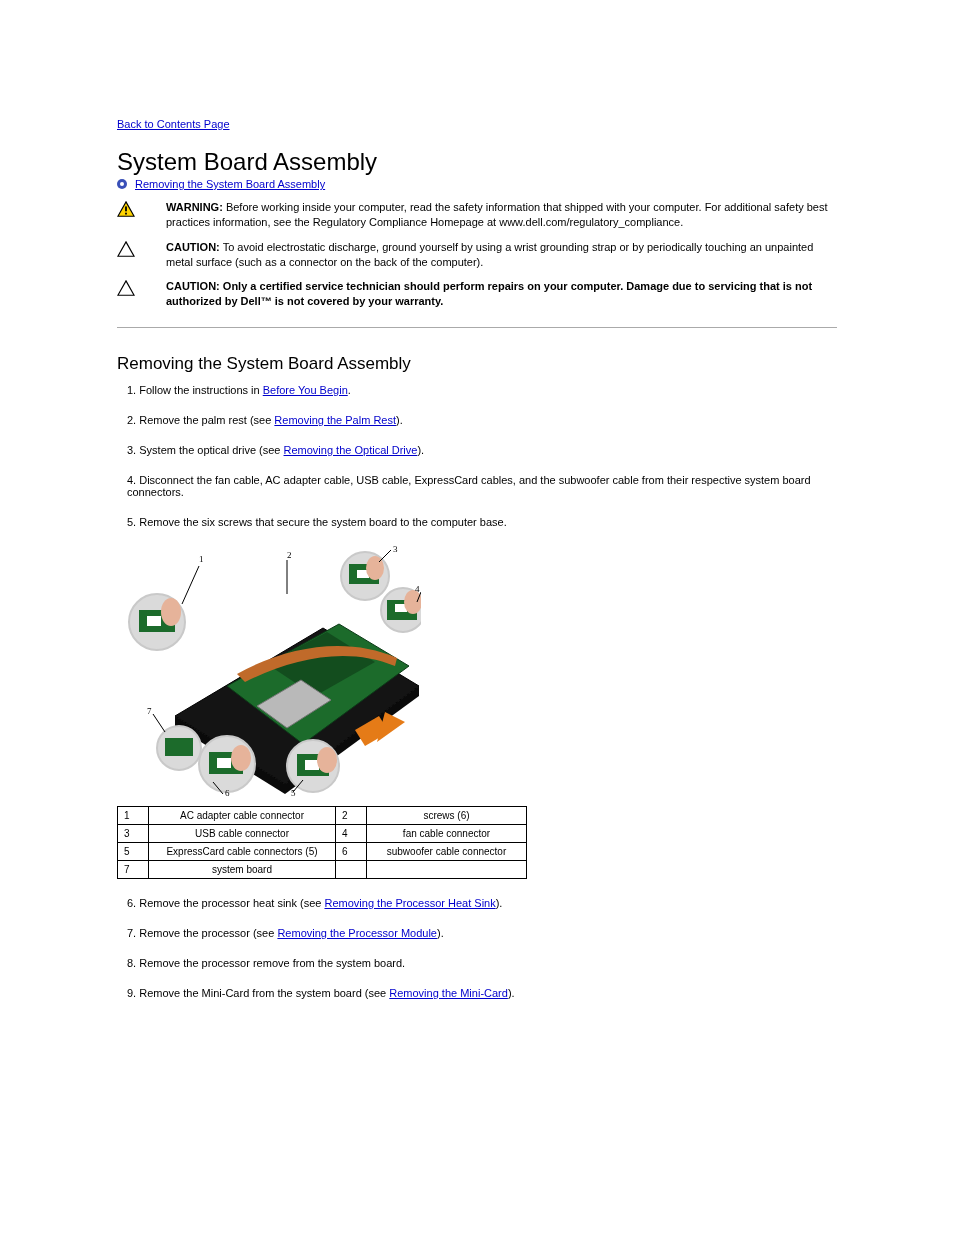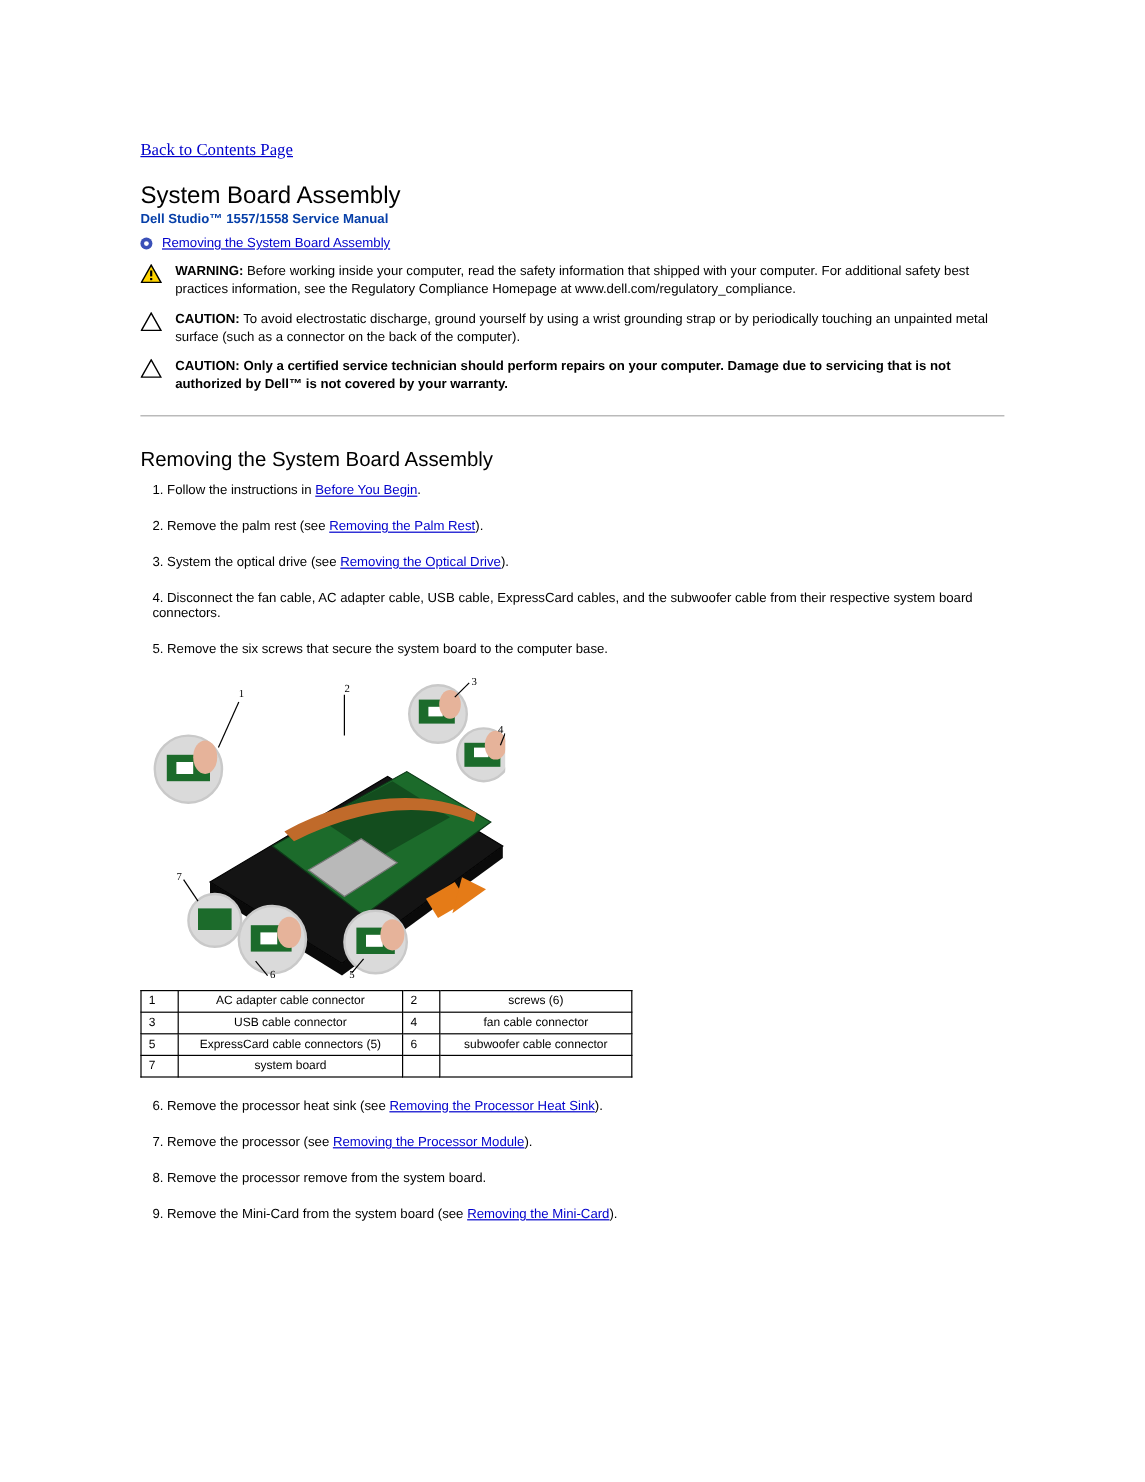--- a/index.html
+++ b/index.html
@@ -8,40 +8,40 @@
     font-family: Verdana, Arial, sans-serif;
     font-size: 11px;
     color: #000;
     background: #fff;
   }
   .page {
     box-sizing: border-box;
     padding: 118px 117px 40px 117px;
   }
   a.link { color: #0000cc; text-decoration: underline; }
-  .back { font-size: 14px; font-family: Liberation Serif, serif; }
+  .back { font-size: 11px; }
   .title1 {
-    font-size: 20px; font-weight: 400; margin: 18px 0 2px 0;
+    font-size: 24px; font-weight: 400; margin: 18px 0 2px 0;
   }
   .manual-line {
     font-weight: bold; color: #063fa8; font-size: 11px; margin-bottom: 8px;
   }
   .toc { margin: 2px 0 10px 0; }
   .toc-row { display: flex; align-items: center; }
   .toc-bullet {
     width: 10px; height: 10px; border-radius: 50%; background: #3a50b8;
     display: inline-flex; align-items: center; justify-content: center;
     margin-right: 8px;
   }
   .toc-bullet::after {
     content: ""; width: 4px; height: 4px; background: #fff; border-radius: 50%;
   }
   .callout {
     display: flex; align-items: flex-start; margin: 10px 0;
-    gap: 11px;
+    gap: 31px;
   }
   .callout .icon { flex: 0 0 18px; margin-top: 1px; }
   .callout .txt { flex: 1; font-size: 11px; line-height: 1.35; }
   .callout .txt b { font-weight: bold; }
   hr.sep {
     border: none; border-top: 1px solid #aaa; margin: 18px 0;
   }
   .h2 {
     font-size: 17px; font-weight: 400; margin: 26px 0 10px 0;
   }
@@ -68,21 +68,20 @@
   table.idtab td.n1 { width: 174px; }
 </style>
 </head>
 <body>
 
 <div class="page">
 
   <a class="link back" href="#">Back to Contents Page</a>
 
   <div class="title1">System Board Assembly</div>
-  <div class="manual-line">Dell Studio™ 1557/1558 Service Manual</div>
 
   <div class="toc">
     <div class="toc-row">
       <span class="toc-bullet"></span>
       <a class="link" href="#">Removing the System Board Assembly</a>
     </div>
   </div>
 
   <div class="callout">
     <span class="icon">

